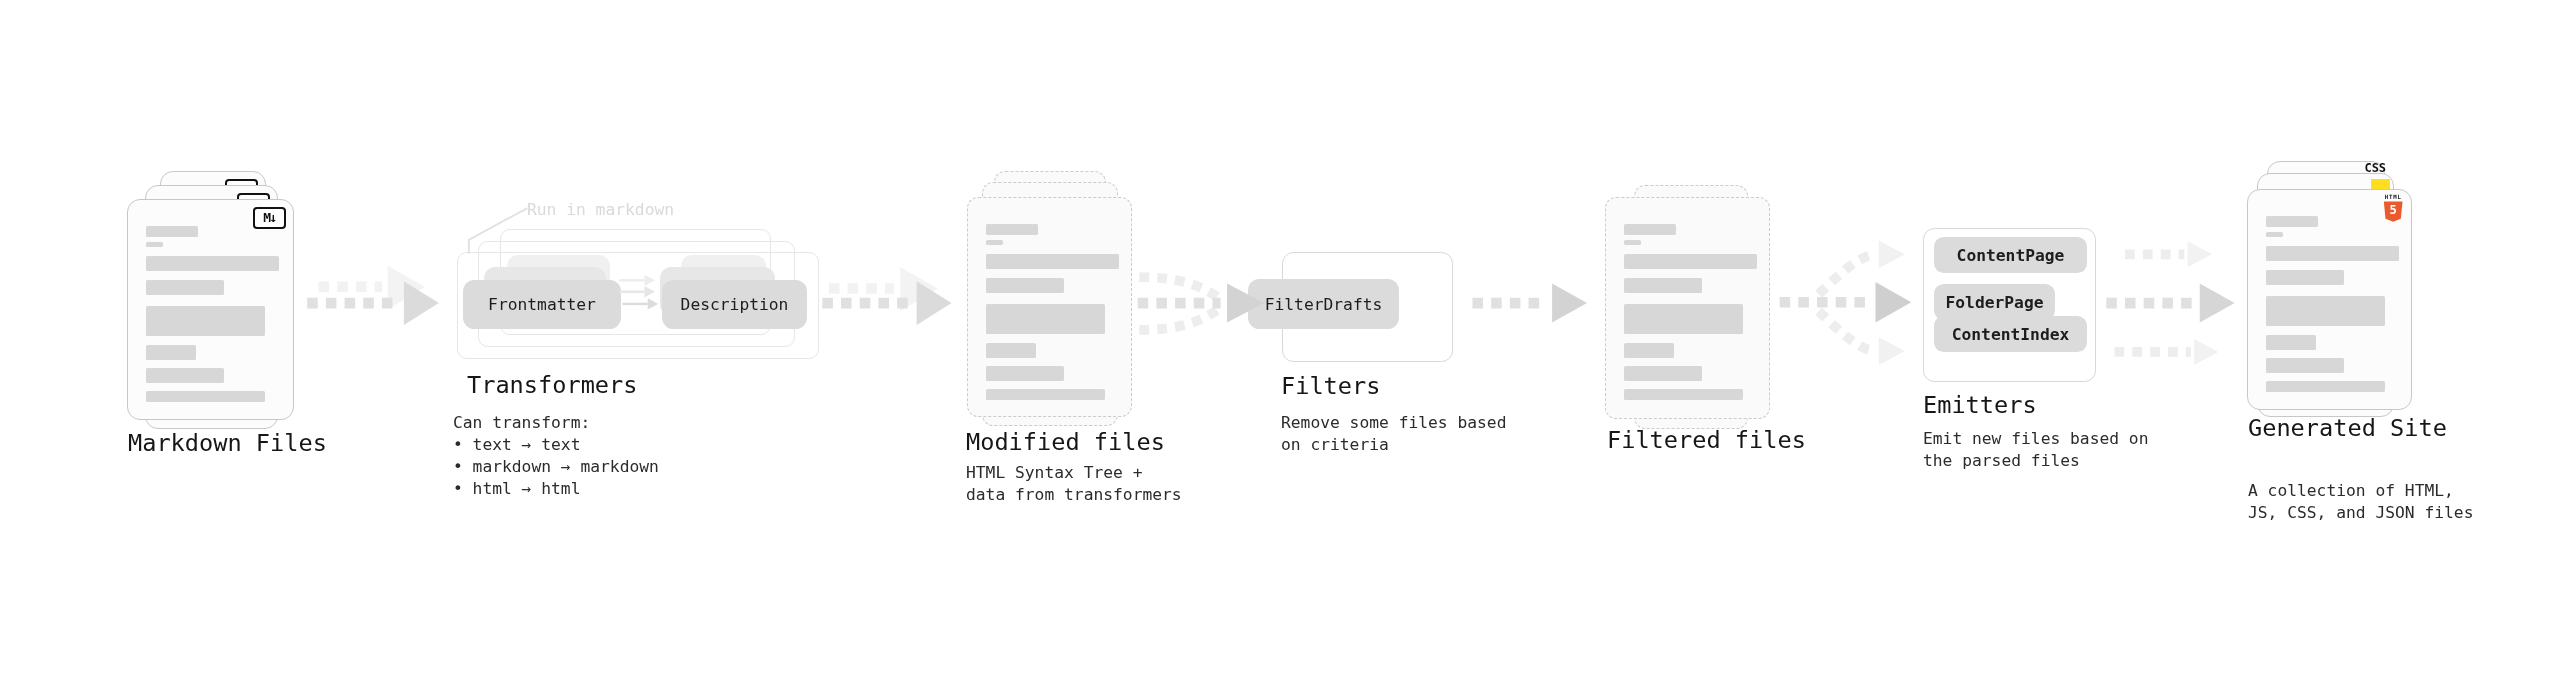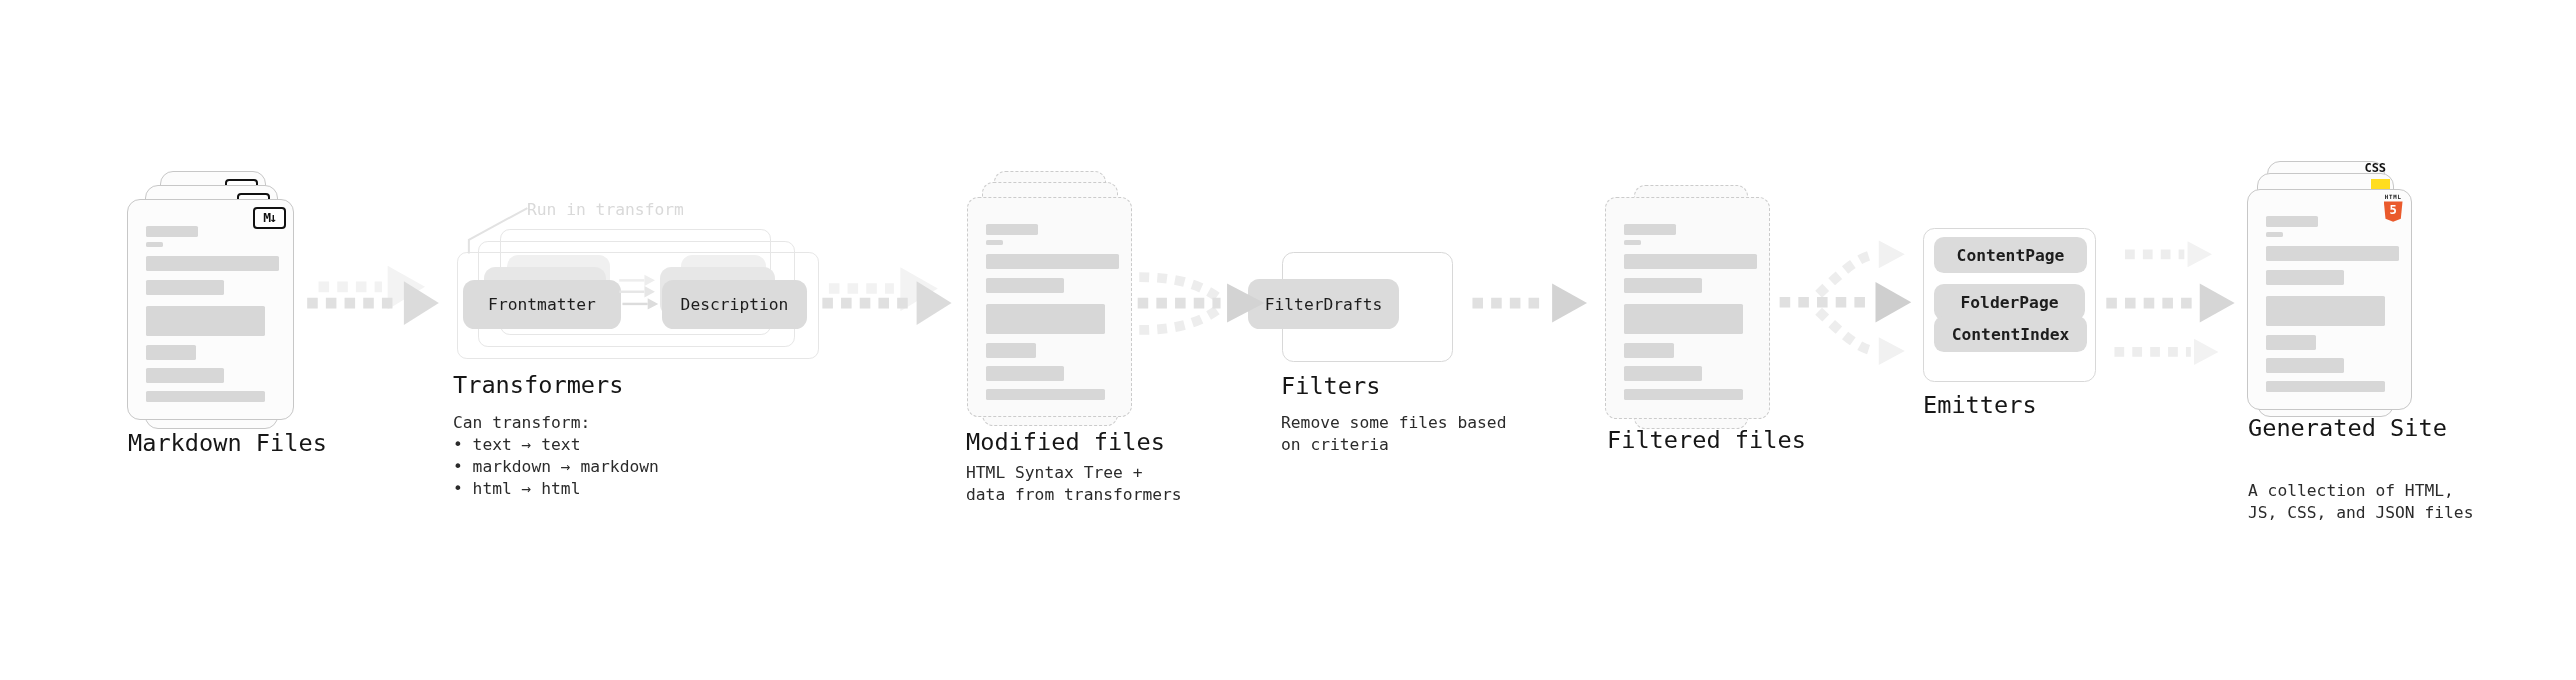--- a/index.html
+++ b/index.html
@@ -71,35 +71,35 @@
         <i></i>
         <i></i>
         <i></i>
         <i></i>
         <i></i>
         <i></i>
     </div>
   </div>
   <div class="h1" style="left:128px;top:432px">Markdown Files</div>
 
-  <div class="note" style="left:527px;top:202px">Run in transform</div>
+  <div class="note" style="left:527px;top:202px">Run in markdown</div>
 
   <div class="tbox" style="left:500px;top:229px;width:271px;height:106px"></div>
   <div class="pill ghost2" style="left:507px;top:255px;width:103px;height:47px"></div>
   <div class="pill ghost2" style="left:681px;top:255px;width:85px;height:47px"></div>
 
   <div class="tbox" style="left:478px;top:241px;width:317px;height:106px"></div>
   <div class="pill ghost1" style="left:484px;top:267px;width:122px;height:49px"></div>
   <div class="pill ghost1" style="left:660px;top:267px;width:115px;height:49px"></div>
 
   <div class="tbox" style="left:457px;top:252px;width:362px;height:107px"></div>
   <div class="pill main" style="left:463px;top:280px;width:158px;height:49px">Frontmatter</div>
   <div class="pill main" style="left:662px;top:280px;width:145px;height:49px">Description</div>
 
-  <div class="h1" style="left:453px;top:374px">Transformers</div>
+  <div class="h1" style="left:467px;top:374px">Transformers</div>
   <div class="desc" style="left:453px;top:412px">Can transform:
  • text → text
  • markdown → markdown
  • html → html</div>
 
   <div class="card dashed" style="left:994px;top:171px;width:112px;height:244px"></div>
   <div class="card dashed" style="left:982px;top:182px;width:136px;height:244px"></div>
   <div class="card dashed" style="left:967px;top:197px;width:165px;height:220px">
     <div class="doc-bars">
       <i></i>
@@ -132,23 +132,25 @@
         <i></i>
         <i></i>
         <i></i>
         <i></i>
     </div>
   </div>
   <div class="h1" style="left:1607px;top:429px">Filtered files</div>
 
   <div class="panel" style="left:1923px;top:228px;width:173px;height:154px"></div>
   <div class="pill main small" style="left:1934px;top:237px;width:153px;height:36px">ContentPage</div>
-  <div class="pill main small" style="left:1934px;top:284px;width:151px;height:36px">FolderPage</div>
+  <div class="pill main small" style="left:1934px;top:284px;width:121px;height:36px">FolderPage</div>
   <div class="pill main small" style="left:1934px;top:316px;width:153px;height:36px">ContentIndex</div>
   <div class="h1" style="left:1923px;top:394px">Emitters</div>
+  <div class="desc" style="left:1923px;top:428px">Emit new files based on
+the parsed files</div>
 
   <div class="card solid" style="left:2267px;top:161px;width:118px;height:244px">
     <div class="css-badge">
       <div class="css-label">CSS</div>
       <div class="css-bar"></div>
     </div>
   </div>
   <div class="card solid" style="left:2257px;top:173px;width:137px;height:244px">
     <div class="js-badge"></div>
   </div>

